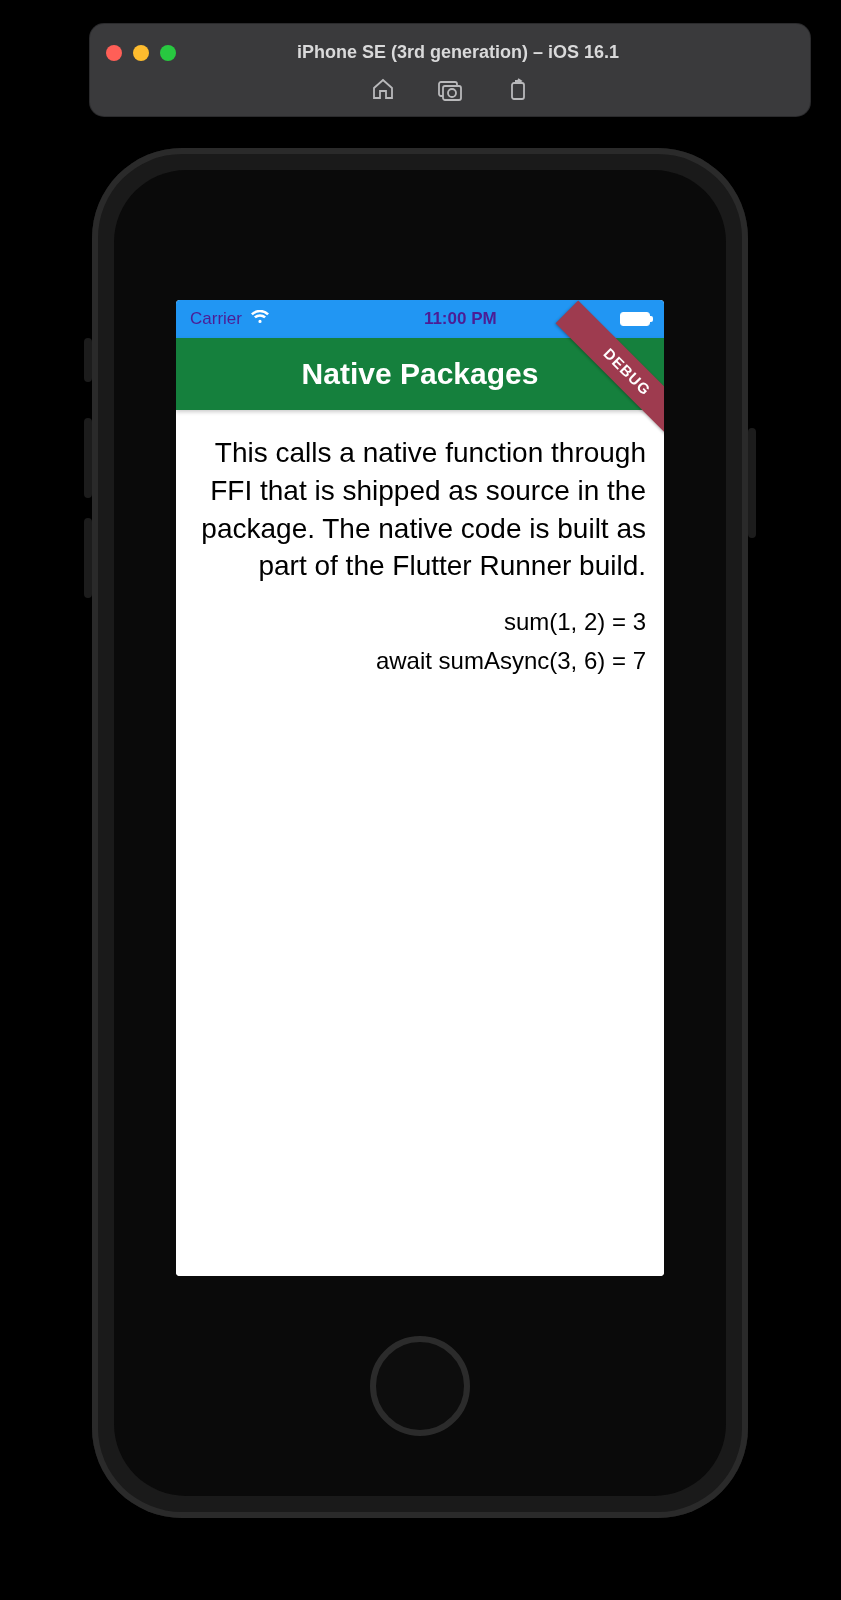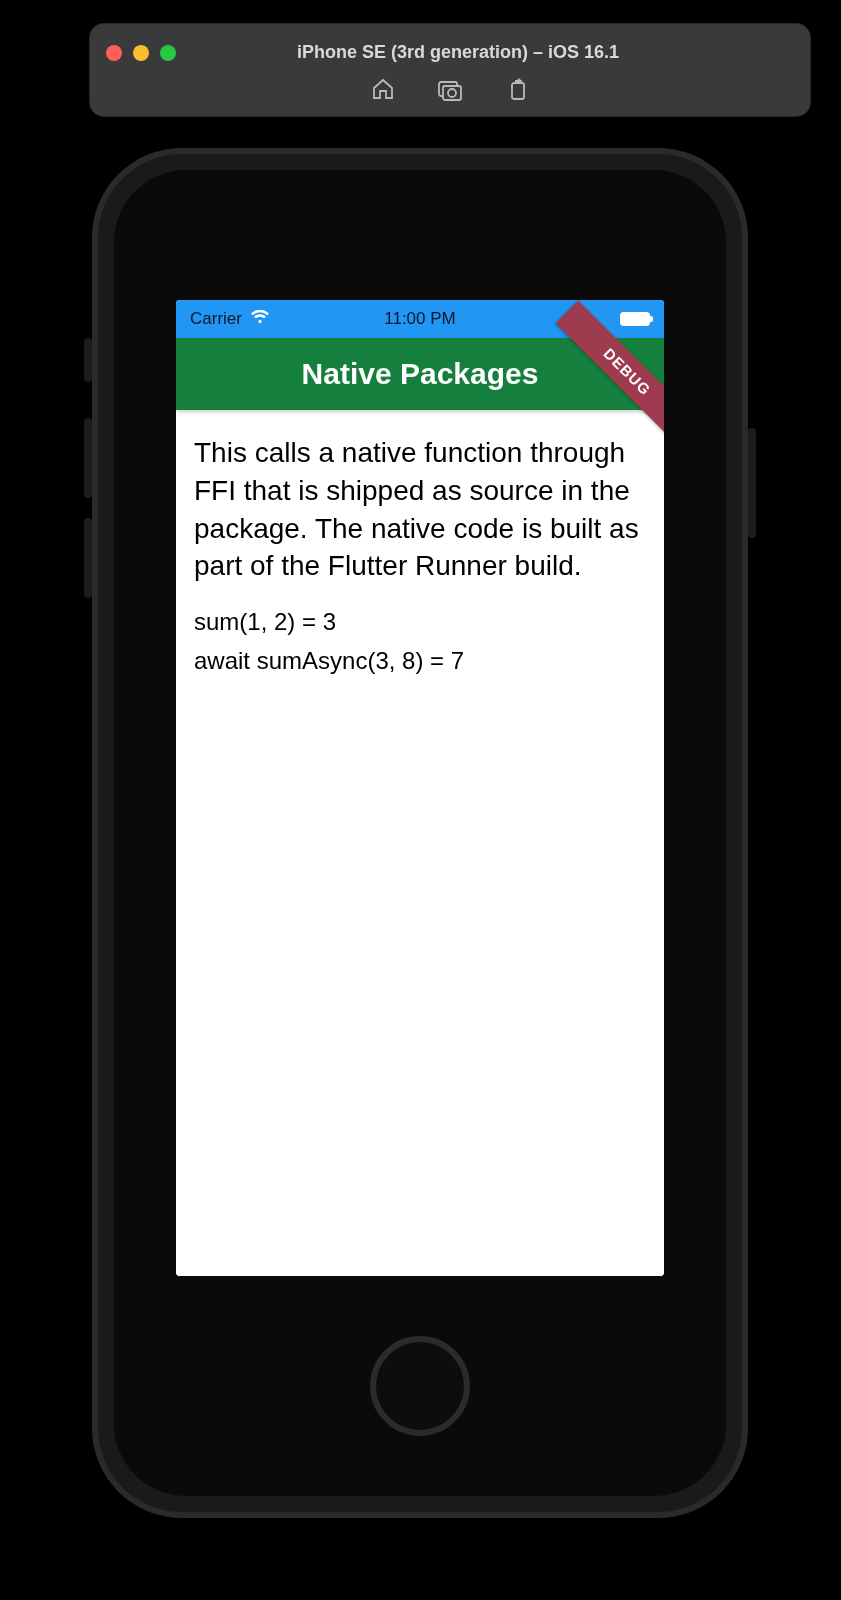--- a/index.html
+++ b/index.html
@@ -94,28 +94,28 @@
     border-radius: 4px;
     overflow: hidden;
     display: flex;
     flex-direction: column;
   }
 
   
   .statusbar {
     height: 38px;
     background: #2196f3;
-    color: #0f172a;
+    color: #4c1d95;
     display: flex;
     align-items: center;
     padding: 0 14px;
     font-size: 17px;
   }
   .status-left { display: flex; align-items: center; gap: 8px; flex:1; }
-  .status-center { flex:1; text-align: center; font-weight: 400; }
+  .status-center { flex:1; text-align: right; font-weight: 700; }
   .status-right { flex:1; display:flex; justify-content:flex-end; align-items:center; }
 
   .appbar {
     height: 72px;
     background: #15803d;
     color: #fff;
     display: flex;
     align-items: center;
     justify-content: center;
     font-size: 30px;
@@ -138,21 +138,21 @@
     text-align: center;
     line-height: 32px;
     transform: rotate(45deg);
     box-shadow: 0 1px 3px rgba(0,0,0,.3);
   }
 
   .content {
     flex: 1;
     background: #fff;
     padding: 24px 18px;
-    text-align: left;
+    text-align: right;
     color: #000;
   }
   .content .desc {
     font-size: 28px;
     line-height: 1.35;
     margin-bottom: 18px;
   }
   .content .result {
     font-size: 24px;
     line-height: 1.6;
@@ -245,20 +245,20 @@
       </div>
 
       <div class="appbar">
         <span>Native Packages</span>
         <div class="debug-banner">DEBUG</div>
       </div>
 
       <div class="content">
         <div class="desc">This calls a native function through FFI that is shipped as source in the package. The native code is built as part of the Flutter Runner build.</div>
         <div class="result">sum(1, 2) = 3</div>
-        <div class="result">await sumAsync(3, 8) = 7</div>
+        <div class="result">await sumAsync(3, 6) = 7</div>
       </div>
 
     </div>
 
     <div class="home-btn"></div>
   </div>
 </div>
 
 </body></html>

